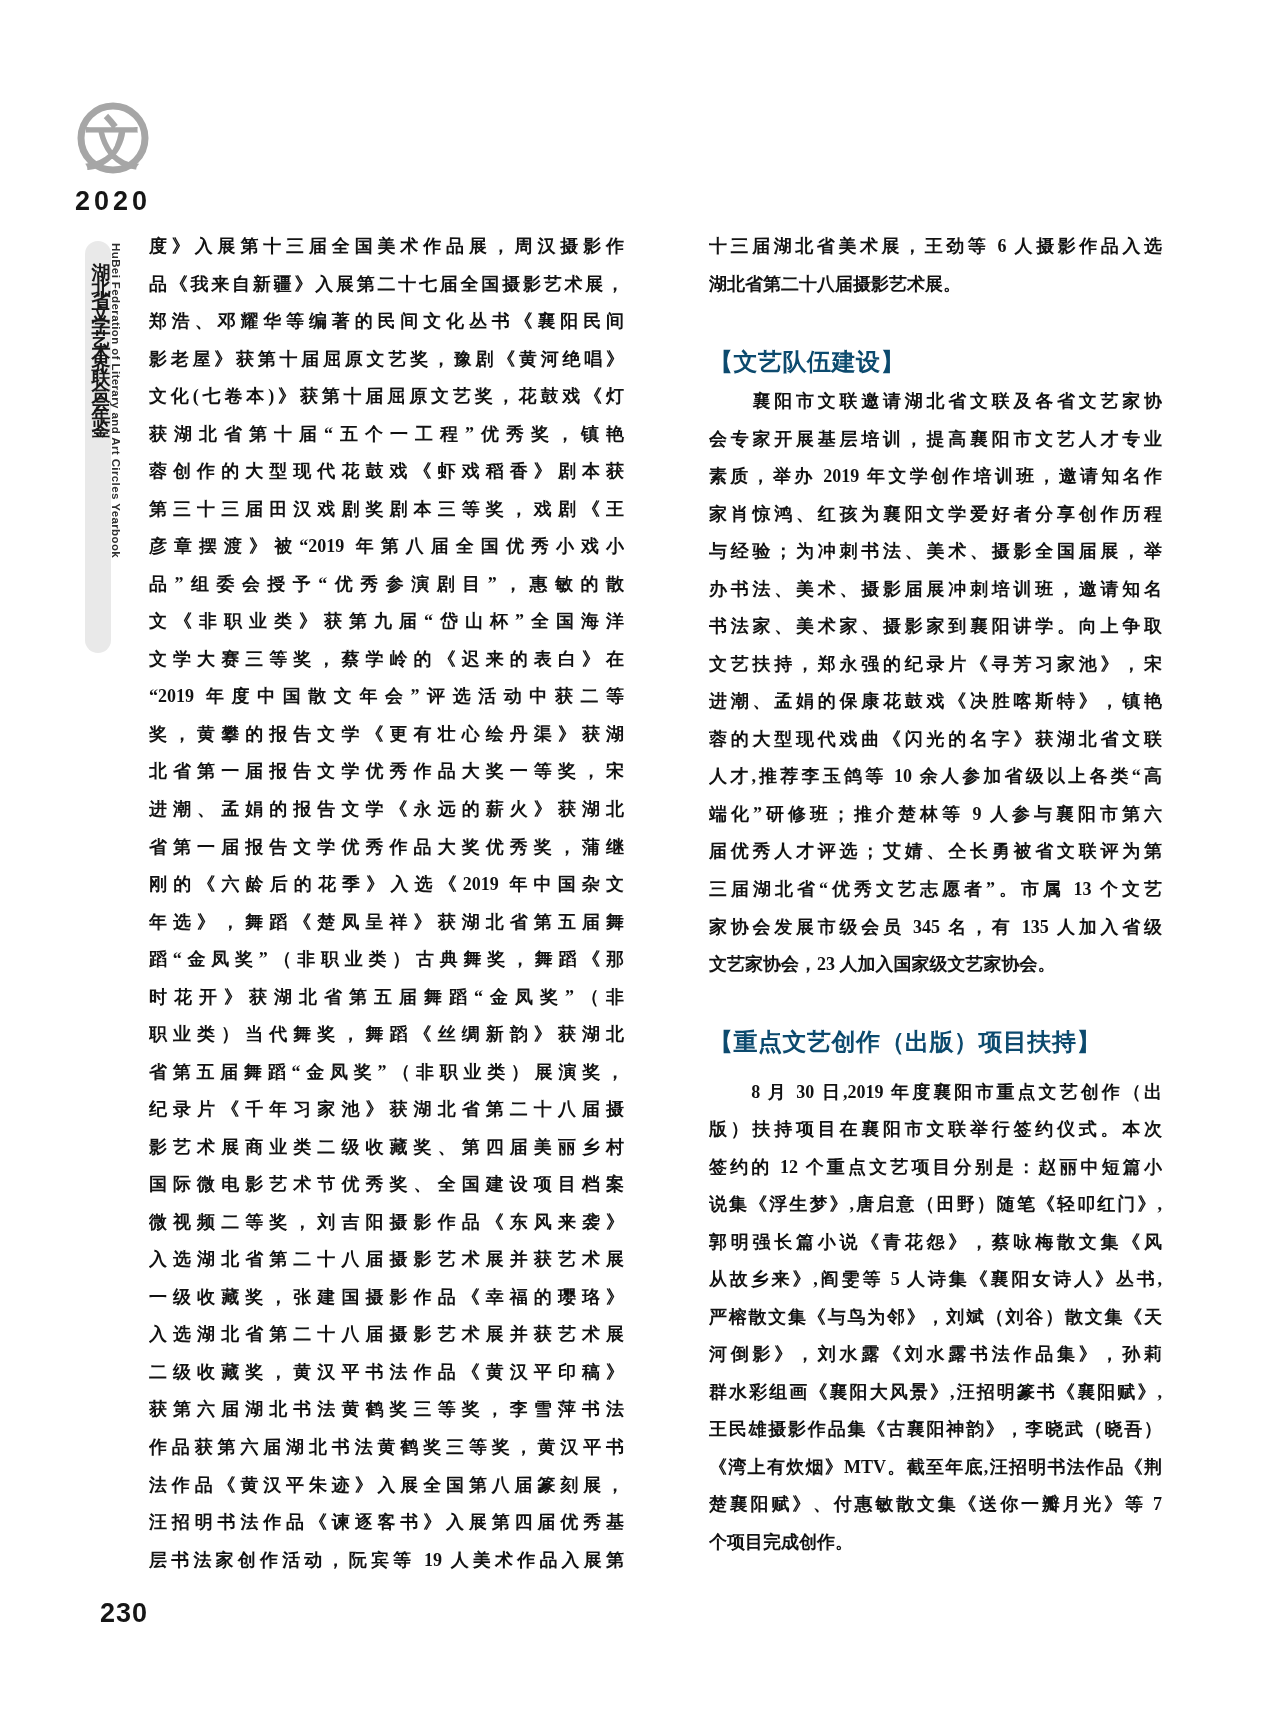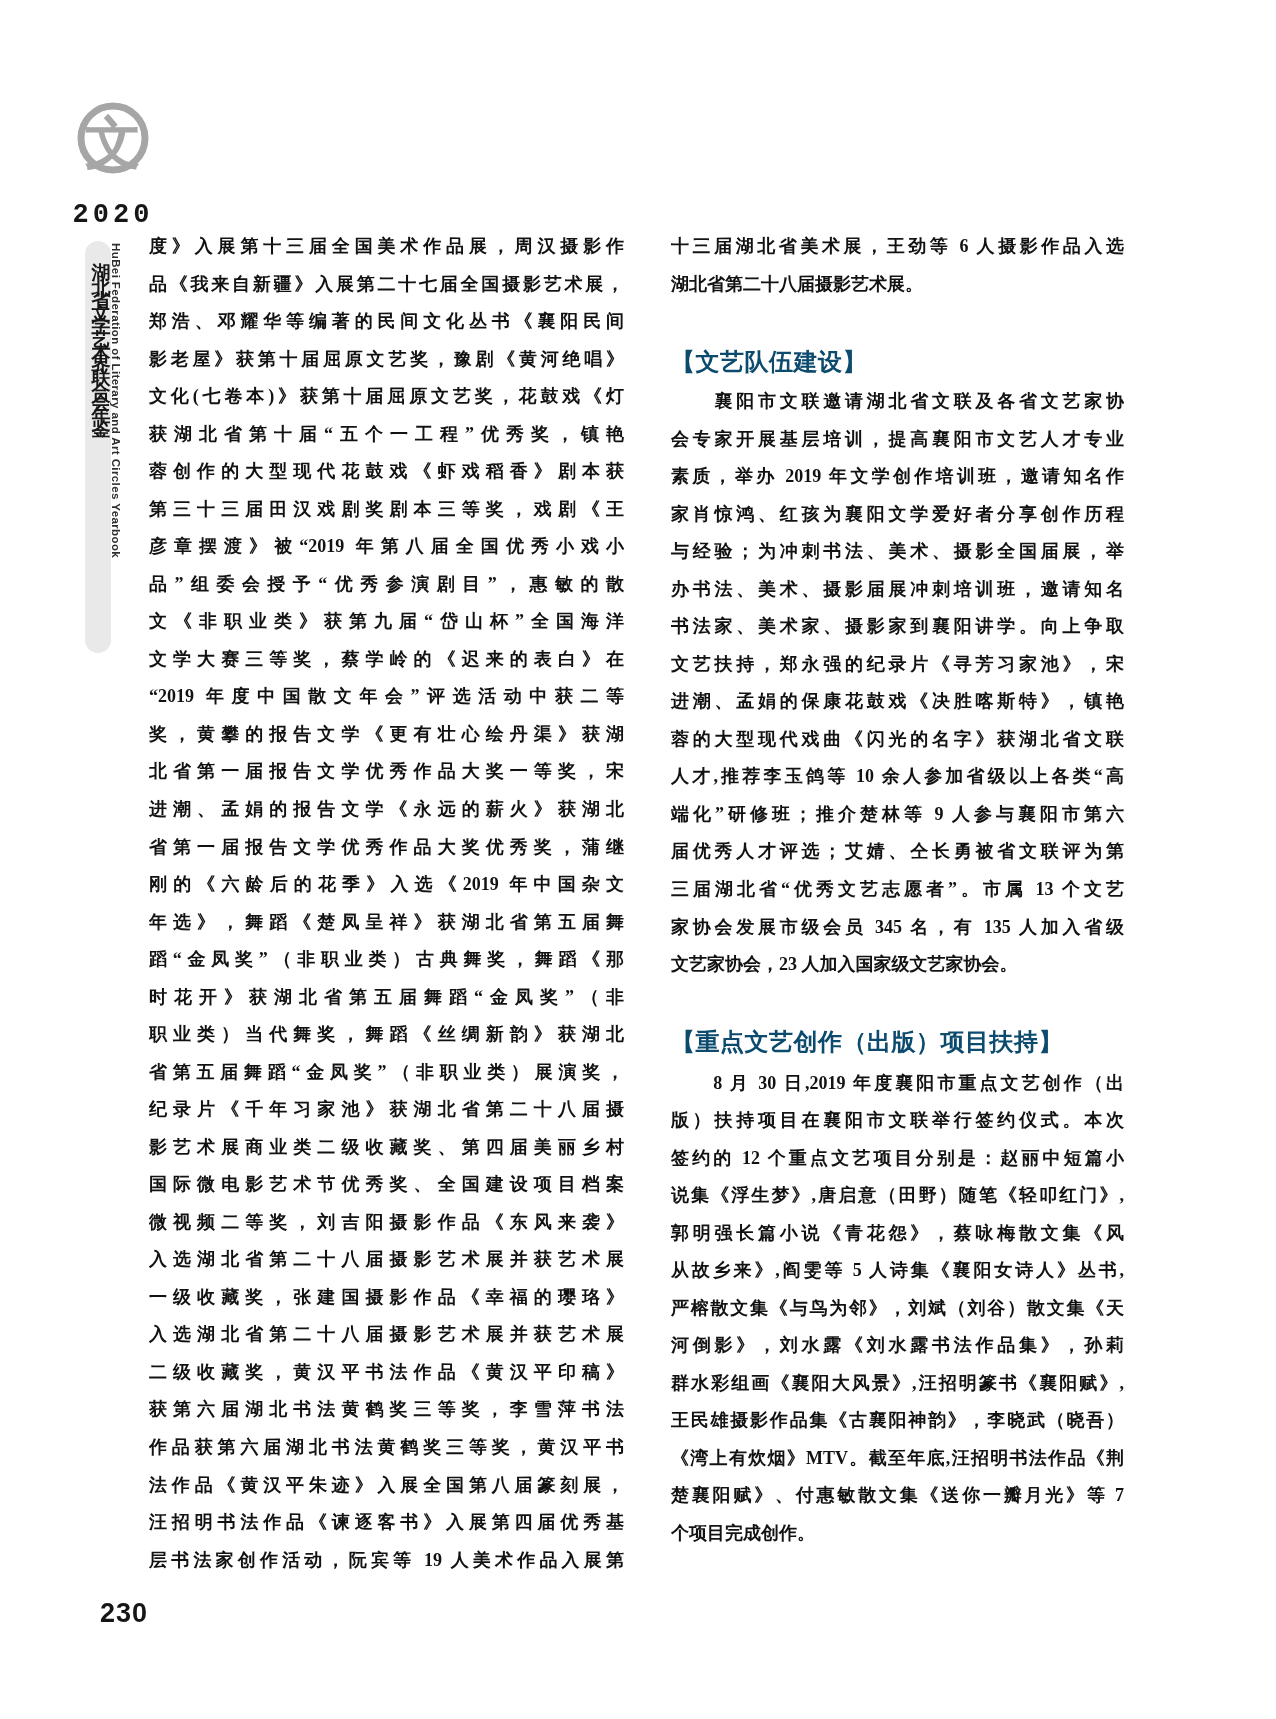--- a/index.html
+++ b/index.html
@@ -7,22 +7,22 @@
     position:relative;
     width:1276px;height:1719px;
     background:#ffffff;
     overflow:hidden;
     font-family:"Liberation Serif","DejaVu Serif",serif;
     color:#151515;
   }
   
   .logo-wrap{position:absolute;left:70px;top:100px;width:86px;text-align:center;}
   .logo-year{
-    margin-top:16px;
-    font-family:Liberation Mono, monospace;
+    margin-top:2px;
+    font-family:Liberation Sans, sans-serif;
     font-weight:800;font-size:27px;letter-spacing:4px;color:#161616;
   }
   
   .side-strip{
     position:absolute;left:85px;top:241px;
     width:26px;height:412px;
     background:#e9e9e9;border-radius:13px;
   }
   .side-zh{
     position:absolute;left:88px;top:248px;height:400px;
@@ -33,36 +33,36 @@
   .side-en{
     position:absolute;left:110px;top:243px;height:420px;
     writing-mode:vertical-rl;
     font-family:"Liberation Sans","DejaVu Sans",sans-serif;
     font-weight:700;font-size:11.5px;letter-spacing:.4px;color:#2e2e2e;
     white-space:nowrap;
   }
   
   .col{position:absolute;top:228px;font-size:18px;font-weight:600;color:#121212;}
   .col-left{left:149px;width:475px;}
-  .col-right{left:671px;width:453px;}
+  .col-right{left:709px;width:453px;}
   .tline{
     height:37.54px;line-height:37.54px;
     text-align:justify;text-align-last:justify;
     word-break:break-all;overflow:hidden;
   }
   .tline.noj{text-align-last:left;}
   .sec-header{
     font-family:"Liberation Sans","DejaVu Sans",sans-serif;
     font-weight:700;font-size:24px;line-height:30px;height:30px;
     letter-spacing:.5px;color:#0c4a6e;white-space:nowrap;overflow:visible;
   }
   .sec-header.h1{margin-top:44px;}
   .para{margin-top:6px;}
   .sec-header.h2{margin-top:43px;}
-  .para2{margin-top:8px;}
+  .para2{margin-top:17px;}
   
   .page-num{
     position:absolute;left:100px;top:1598px;
     font-family:"Liberation Sans","DejaVu Sans",sans-serif;
     font-weight:800;font-size:27px;color:#161616;letter-spacing:1px;
   }
 </style>
 </head>
 <body>
 

